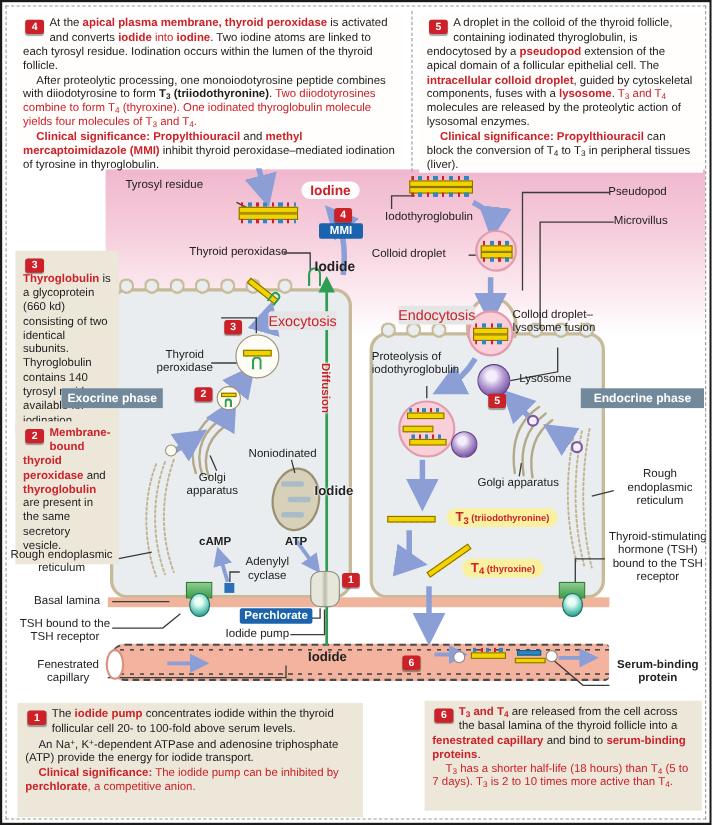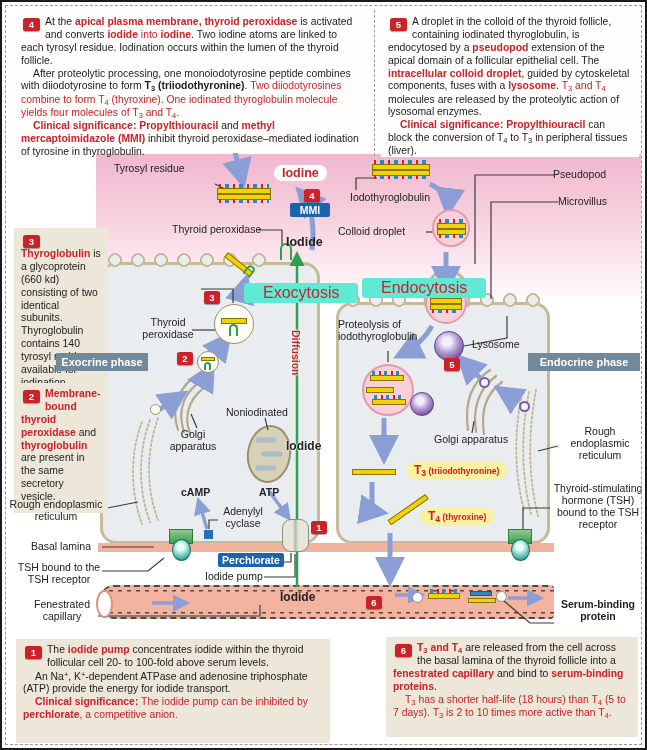--- a/index.html
+++ b/index.html
@@ -30,21 +30,21 @@
   .capend{position:absolute;left:94px;top:588px;width:13px;height:24px;border-radius:50%;background:#fff;border:2px solid #d8917e;z-index:5;}
 
   
   .lab{position:absolute;font-size:10.5px;color:#222;line-height:1.15;z-index:7;}
   .lab.c{text-align:center;}
   .lab.r{text-align:right;}
   .nw{white-space:nowrap;}
   .dbadge{position:absolute;width:16px;height:13px;background:var(--red);color:#fff;font-weight:bold;font-size:9.5px;text-align:center;line-height:13px;border-radius:2.5px;z-index:9;box-shadow:0 1px 1px rgba(0,0,0,.35);}
   .phase{position:absolute;background:var(--slate);color:#fff;font-weight:bold;font-size:11px;padding:3px 0;text-align:center;z-index:8;}
   .pill{position:absolute;background:#fff;border-radius:10px;padding:1px 8px;color:var(--red);font-weight:bold;font-size:12.5px;z-index:7;}
-  .ylab{position:absolute;background:#5eead4;border-radius:3px;padding:1px 19px;color:var(--red);font-size:16px;z-index:7;}
+  .ylab{position:absolute;background:#e5e5e5;border-radius:3px;padding:1px 0;color:var(--red);font-size:13px;z-index:7;}
   .tpill{position:absolute;background:var(--hl);border-radius:9px;padding:1px 8px;z-index:7;font-size:12px;white-space:nowrap;}
   .bluebadge{position:absolute;background:var(--bblue);color:#fff;font-weight:bold;font-size:10.5px;text-align:center;z-index:7;border-radius:2px;padding:1px 0;}
   .vert{position:absolute;writing-mode:vertical-rl;color:var(--red);font-weight:bold;font-size:10.5px;z-index:7;text-shadow:0 0 2px #fff,0 0 2px #fff,0 0 3px #fff;}
 
   
   .tg{position:absolute;height:17px;z-index:5;}
   .tg .b1,.tg .b2{position:absolute;left:0;right:0;height:4px;background:var(--tg);border:1px solid #887300;}
   .tg .b1{top:3px;} .tg .b2{top:9px;}
   .tg::before,.tg::after{content:"";position:absolute;left:2px;right:2px;height:4px;background:repeating-linear-gradient(90deg,#c8242b 0 2px,transparent 2px 6px,#2f86c0 6px 10px,transparent 10px 14px);}
   .tg::before{top:-1px;} .tg::after{bottom:-1px;}
@@ -310,20 +310,21 @@
   <div class="bluebadge" style="left:216px;top:551px;width:66px;">Perchlorate</div>
   <div class="lab nw" style="left:203px;top:568px;">Iodide pump</div>
   <div class="vert" style="left:288px;top:328px;height:70px;">Diffusion</div>
   <div class="lab nw red bold" style="left:284px;top:438px;font-size:12px;text-shadow:0 0 2px #fff,0 0 2px #fff;">Iodide</div>
 
   <div class="lab nw red" style="left:348px;top:189px;">Iodothyroglobulin</div>
   <div class="lab nw" style="left:551px;top:166px;">Pseudopod</div>
   <div class="lab nw" style="left:556px;top:193px;">Microvillus</div>
   <div class="lab nw" style="left:336px;top:223px;">Colloid droplet</div>
   <div class="ylab" style="left:360px;top:276px;">Endocytosis</div>
+  <div class="lab" style="left:464px;top:278px;width:92px;">Colloid droplet–lysosome fusion</div>
   <div class="lab" style="left:336px;top:316px;width:92px;">Proteolysis of iodothyroglobulin</div>
   <div class="lab nw" style="left:470px;top:336px;">Lysosome</div>
   <div class="dbadge" style="left:442px;top:356px;">5</div>
   <div class="lab nw" style="left:432px;top:431px;">Golgi apparatus</div>
   <div class="lab c" style="left:556px;top:423px;width:84px;">Rough endoplasmic reticulum</div>
   <div class="lab c" style="left:546px;top:480px;width:100px;">Thyroid-stimulating hormone (TSH) bound to the TSH receptor</div>
   <div class="tpill" style="left:404px;top:460px;">
       <div class="para"><span class="red bold">T</span><sub class="red bold">3</sub><span class="red bold sm"> (triiodothyronine)</span></div>
     </div>
   <div class="tpill" style="left:418px;top:506px;">

